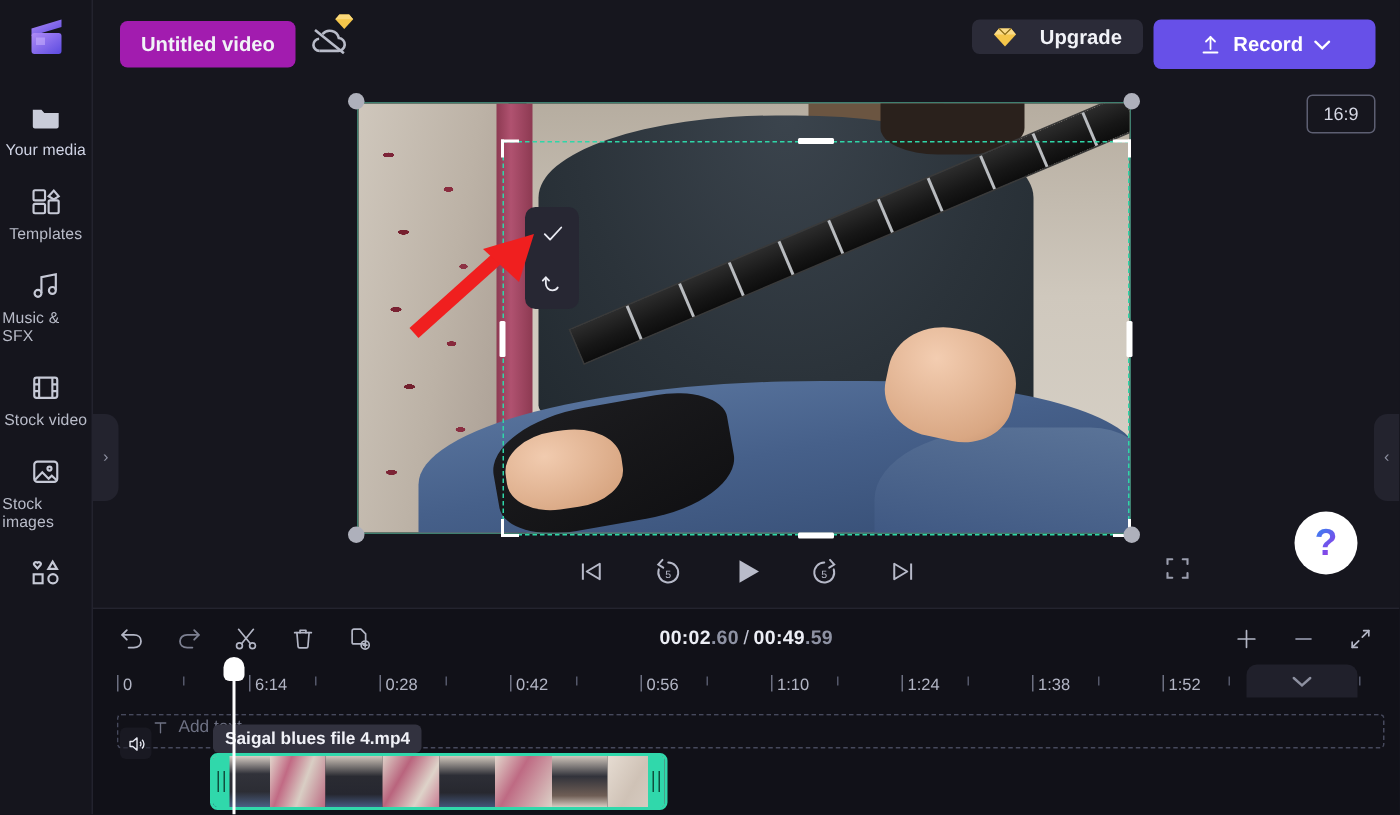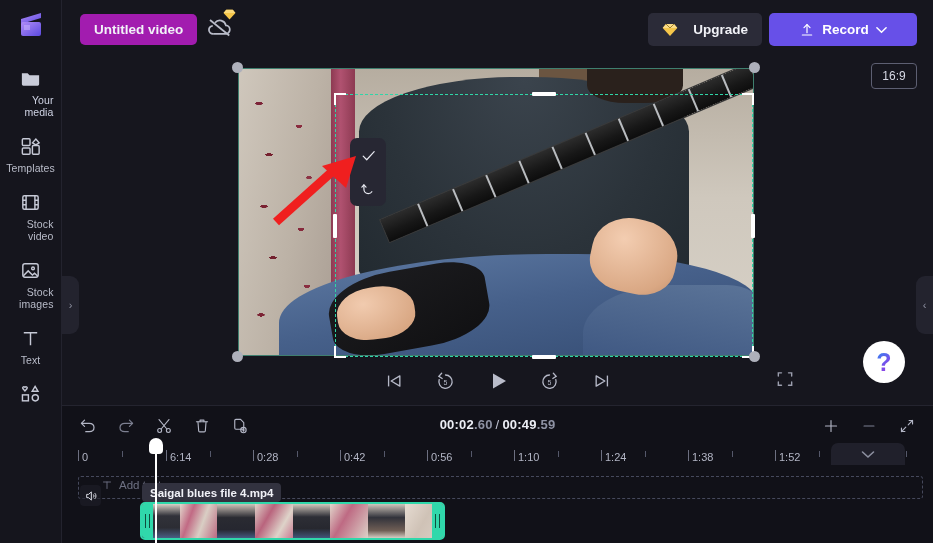--- a/index.html
+++ b/index.html
@@ -18,21 +18,21 @@
     position: absolute; left: 0; top: 0; width: 62px; height: 543px;
     background: #15151d;
     border-right: 1px solid #23232e;
     display: flex; flex-direction: column; align-items: center;
     padding-top: 8px;
     overflow: hidden;
   }
   .logo { width: 34px; height: 34px; margin-bottom: 16px; position: relative; }
   .sb-item {
     width: 62px; display: flex; flex-direction: column; align-items: center;
-    padding: 8px 8px 8px; cursor: pointer; text-align: right;
+    padding: 8px 2px 8px; cursor: pointer; text-align: left;
   }
   .sb-icon { width: 24px; height: 24px; display: flex; align-items: center; justify-content: center; margin-bottom: 4px; }
   .sb-label { font-size: 10.5px; line-height: 12px; color: #b9bcc9; letter-spacing: .1px; }
   .sb-item.active .sb-label { color: #cfd3e4; }
   .sb-item.active .sb-icon svg { stroke: #e9ebf4; }
   .sb-icon svg { stroke: #c6c9d6; fill: none; stroke-width: 1.5; }
 
   
   .panel-handle-left {
     position: absolute; left: 62px; top: 276px; width: 17px; height: 58px;
@@ -53,21 +53,21 @@
   .title-chip {
     position: absolute; left: 18px; top: 14px; height: 31px;
     background: #a21caf; border-radius: 5px;
     display: flex; align-items: center; padding: 0 14px;
     font-size: 13.5px; font-weight: bold; color: #f1f2f7; cursor: pointer;
   }
   .autosave-wrap { position: absolute; left: 143px; top: 12px; width: 34px; height: 34px; cursor: pointer; }
   .gem-badge { position: absolute; left: 161px; top: 9px; font-size: 11px; line-height: 1; }
 
   .upgrade-btn {
-    position: absolute; right: 171px; top: 13px; height: 33px;
+    position: absolute; right: 171px; top: 13px; height: 23px;
     background: #2b2b38; border-radius: 5px;
     display: flex; align-items: center; gap: 15px; padding: 5px 14px;
     font-size: 13.5px; font-weight: bold; color: #f1f2f7; cursor: pointer;
   }
   .export-btn {
     position: absolute; right: 16px; top: 13px; height: 33px; width: 148px;
     background: #6750e8; border-radius: 5px;
     display: flex; align-items: center; justify-content: center; gap: 7px;
     font-size: 13.5px; font-weight: bold; color: #ffffff; cursor: pointer;
   }
@@ -321,20 +321,30 @@
         <svg width="23" height="23" viewBox="0 0 24 24">
             <rect x="3.5" y="4" width="8" height="7" rx="1"></rect>
             <rect x="3.5" y="13.5" width="8" height="6.5" rx="1"></rect>
             <rect x="14" y="11" width="7" height="9" rx="1"></rect>
             <path d="M14 8.2l3.6-4 3.4 4-3.4 2.2z"></path>
           </svg>
       </span>
       <span class="sb-label">Templates</span>
     </div>
 
+    <div class="sb-item">
+      <span class="sb-icon">
+        <svg width="23" height="23" viewBox="0 0 24 24">
+            <path d="M9 17V6l10-2v11"></path>
+            <circle cx="6.6" cy="17.3" r="2.4"></circle>
+            <circle cx="16.6" cy="15.3" r="2.4"></circle>
+          </svg>
+      </span>
+      <span class="sb-label">Music &amp; SFX</span>
+    </div>
 
     <div class="sb-item">
       <span class="sb-icon">
         <svg width="23" height="23" viewBox="0 0 24 24">
             <rect x="4" y="5" width="16" height="14" rx="1.6"></rect>
             <path d="M7.4 5v14M16.6 5v14"></path>
             <path d="M4 9.6h3.4M4 14.4h3.4M16.6 9.6H20M16.6 14.4H20"></path>
           </svg>
       </span>
       <span class="sb-label">Stock video</span>
@@ -344,28 +354,20 @@
       <span class="sb-icon">
         <svg width="23" height="23" viewBox="0 0 24 24">
             <rect x="4" y="5" width="16" height="14" rx="2.2"></rect>
             <circle cx="14.6" cy="9.8" r="1.4"></circle>
             <path d="M4.6 17.6l5-5.2 4.4 4.4 2.2-2 3.2 3"></path>
           </svg>
       </span>
       <span class="sb-label">Stock images</span>
     </div>
 
-    <div class="sb-item">
-      <span class="sb-icon">
-        <svg width="23" height="23" viewBox="0 0 24 24">
-            <path d="M5 6h14M12 6v13"></path>
-          </svg>
-      </span>
-      <span class="sb-label">Text</span>
-    </div>
 
     <div class="sb-item">
       <span class="sb-icon">
         <svg width="23" height="23" viewBox="0 0 24 24">
             <path d="M6.2 4.4c1.3-1.2 3.2.1 2 1.7L6.2 8.3 4.2 6.1c-1.2-1.6.7-2.9 2-1.7Z"></path>
             <path d="M16.8 3.6l3 5h-6z"></path>
             <rect x="3.6" y="12.4" width="6.2" height="6.2"></rect>
             <circle cx="17" cy="15.5" r="3.2"></circle>
           </svg>
       </span>

